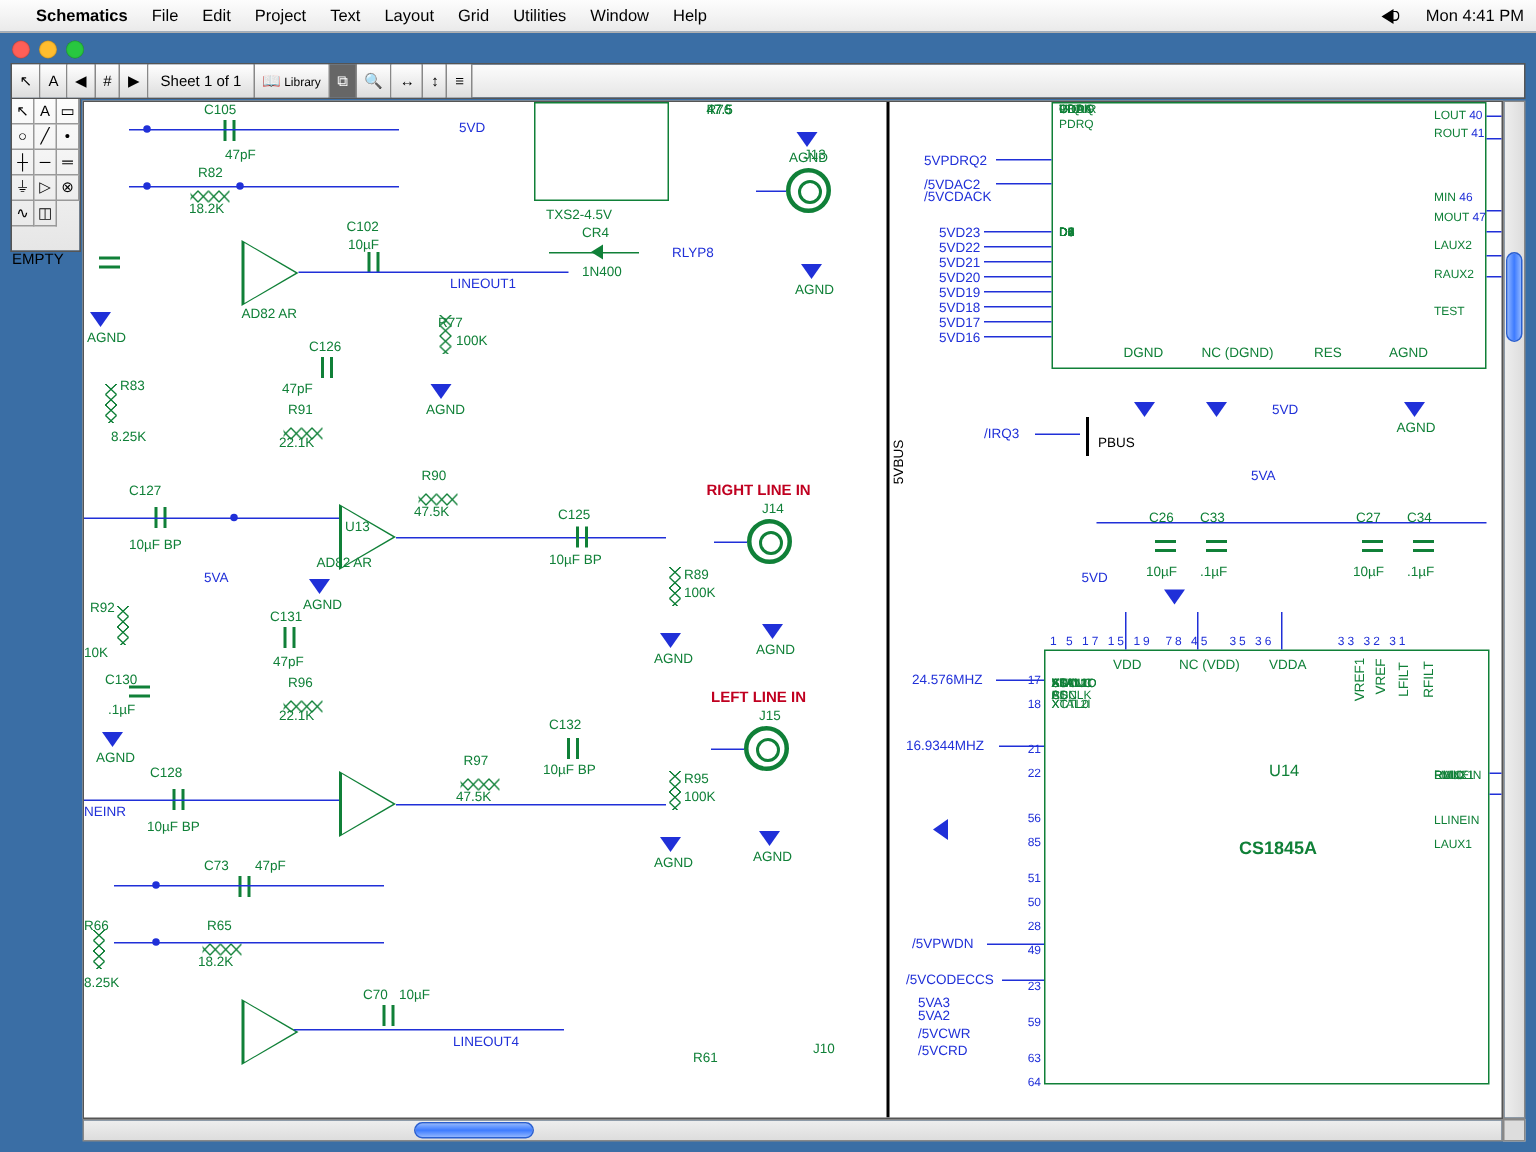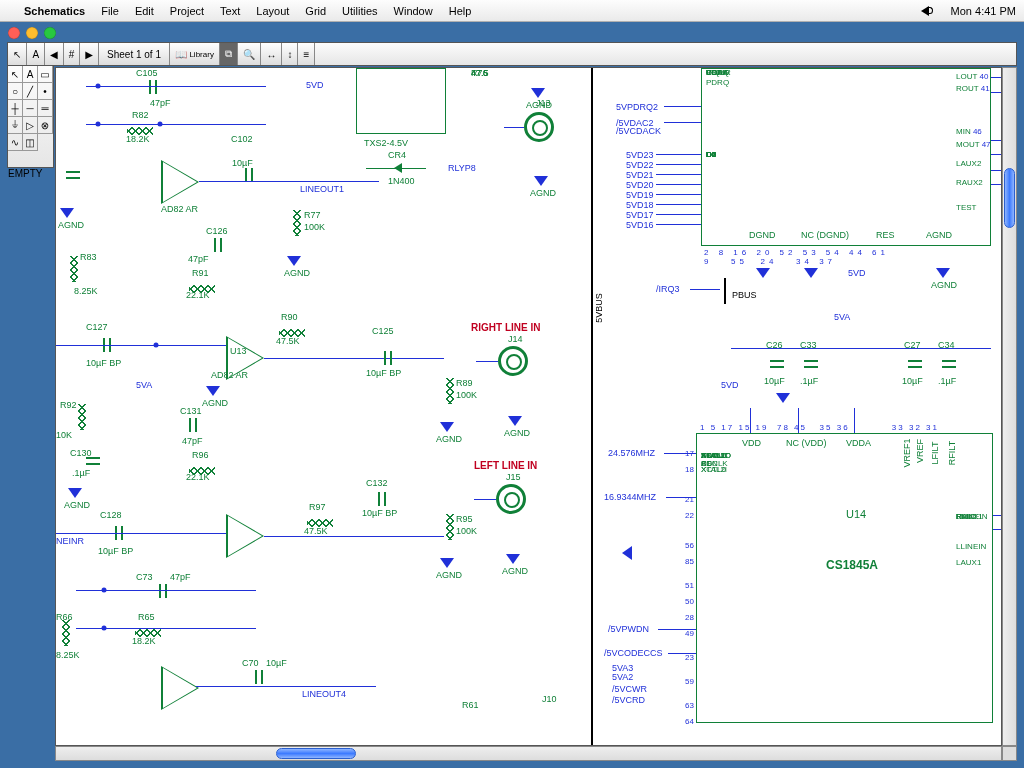--- a/index.html
+++ b/index.html
@@ -194,21 +194,20 @@
   <div class="wire" style="left:600px;top:116px;width:45px;height:1px"></div>
   <div class="wire" style="left:600px;top:126px;width:45px;height:1px"></div>
   <div class="wire" style="left:600px;top:136px;width:45px;height:1px"></div>
   <div class="wire" style="left:600px;top:146px;width:45px;height:1px"></div>
   <div class="wire" style="left:600px;top:156px;width:45px;height:1px"></div>
 
   <span class="lbl" style="left:693px;top:162px">DGND</span>
   <span class="lbl" style="left:745px;top:162px">NC (DGND)</span>
   <span class="lbl" style="left:820px;top:162px">RES</span>
   <span class="lbl" style="left:870px;top:162px">AGND</span>
-  <div style="position:absolute;left:648px;top:180px;font-size:8px;color:#2030d8;letter-spacing:4px">2 8 16 20 52 53 54 44 61 9&nbsp;&nbsp;&nbsp;55&nbsp;&nbsp;24&nbsp;&nbsp;&nbsp;34 37</div>
   <div class="gnd" style="left:700px;top:200px"></div>
   <div class="gnd" style="left:748px;top:200px"></div>
   <div class="gnd" style="left:880px;top:200px"></div>
   <span class="lbl" style="left:875px;top:212px">AGND</span>
   <span class="netlbl" style="left:792px;top:200px">5VD</span>
   <span class="netlbl" style="left:600px;top:216px">/IRQ3</span>
   <div class="wire" style="left:634px;top:221px;width:30px;height:1px"></div>
 
   <span class="netlbl" style="left:778px;top:244px">5VA</span>
   <div class="wire" style="left:675px;top:280px;width:260px;height:1px"></div>
@@ -308,26 +307,26 @@
   <span class="lbl" style="left:94px;top:30px">47pF</span>
   <div class="res" style="left:80px;top:50px;transform:rotate(90deg)"></div>
   <span class="lbl" style="left:76px;top:42px">R82</span>
   <span class="lbl" style="left:70px;top:66px">18.2K</span>
   <div class="wire" style="left:30px;top:18px;width:180px;height:1px"></div>
   <div class="wire" style="left:30px;top:56px;width:180px;height:1px"></div>
   <div class="node" style="left:42px;top:18px"></div>
   <div class="node" style="left:42px;top:56px"></div>
   <div class="node" style="left:104px;top:56px"></div>
   <div class="cap" style="left:186px;top:100px"></div>
-  <span class="lbl" style="left:175px;top:66px">C102</span>
+  <span class="lbl" style="left:175px;top:78px">C102</span>
   <span class="lbl" style="left:176px;top:90px">10µF</span>
   <div class="wire" style="left:143px;top:113px;width:180px;height:1px"></div>
   <span class="netlbl" style="left:244px;top:116px">LINEOUT1</span>
   <div class="res" style="left:237px;top:142px"></div>
-  <span class="lbl" style="left:248px;top:142px">R77</span>
+  <span class="lbl" style="left:236px;top:142px">R77</span>
   <span class="lbl" style="left:248px;top:154px">100K</span>
   <div class="gnd" style="left:231px;top:188px"></div>
   <span class="lbl" style="left:228px;top:200px">AGND</span>
   <div class="cap" style="left:10px;top:100px;transform:rotate(90deg)"></div>
   <div class="gnd" style="left:4px;top:140px"></div>
   <span class="lbl" style="left:2px;top:152px">AGND</span>
   <span class="netlbl" style="left:250px;top:12px">5VD</span>
 
   <div class="box" style="left:300px;top:0;width:90px;height:66px"></div>
   <span class="lbl" style="left:308px;top:70px">TXS2-4.5V</span>
@@ -364,21 +363,21 @@
   <div class="cap" style="left:44px;top:270px"></div>
   <span class="lbl" style="left:30px;top:254px">C127</span>
   <span class="lbl" style="left:30px;top:290px">10µF BP</span>
   <div class="wire" style="left:0px;top:277px;width:170px;height:1px"></div>
   <div class="node" style="left:100px;top:277px"></div>
   <div class="res" style="left:232px;top:252px;transform:rotate(90deg)"></div>
   <span class="lbl" style="left:225px;top:244px">R90</span>
   <span class="lbl" style="left:220px;top:268px">47.5K</span>
   <div class="wire" style="left:208px;top:290px;width:180px;height:1px"></div>
   <div class="cap" style="left:325px;top:283px"></div>
-  <span class="lbl" style="left:316px;top:258px">C125</span>
+  <span class="lbl" style="left:316px;top:270px">C125</span>
   <span class="lbl" style="left:310px;top:300px">10µF BP</span>
   <div class="res" style="left:390px;top:310px"></div>
   <span class="lbl" style="left:400px;top:310px">R89</span>
   <span class="lbl" style="left:400px;top:322px">100K</span>
   <div class="gnd" style="left:384px;top:354px"></div>
   <span class="lbl" style="left:380px;top:366px">AGND</span>
   <div class="gnd" style="left:150px;top:318px"></div>
   <span class="lbl" style="left:146px;top:330px">AGND</span>
 
   <span class="redlbl" style="left:415px;top:254px">RIGHT LINE IN</span>

